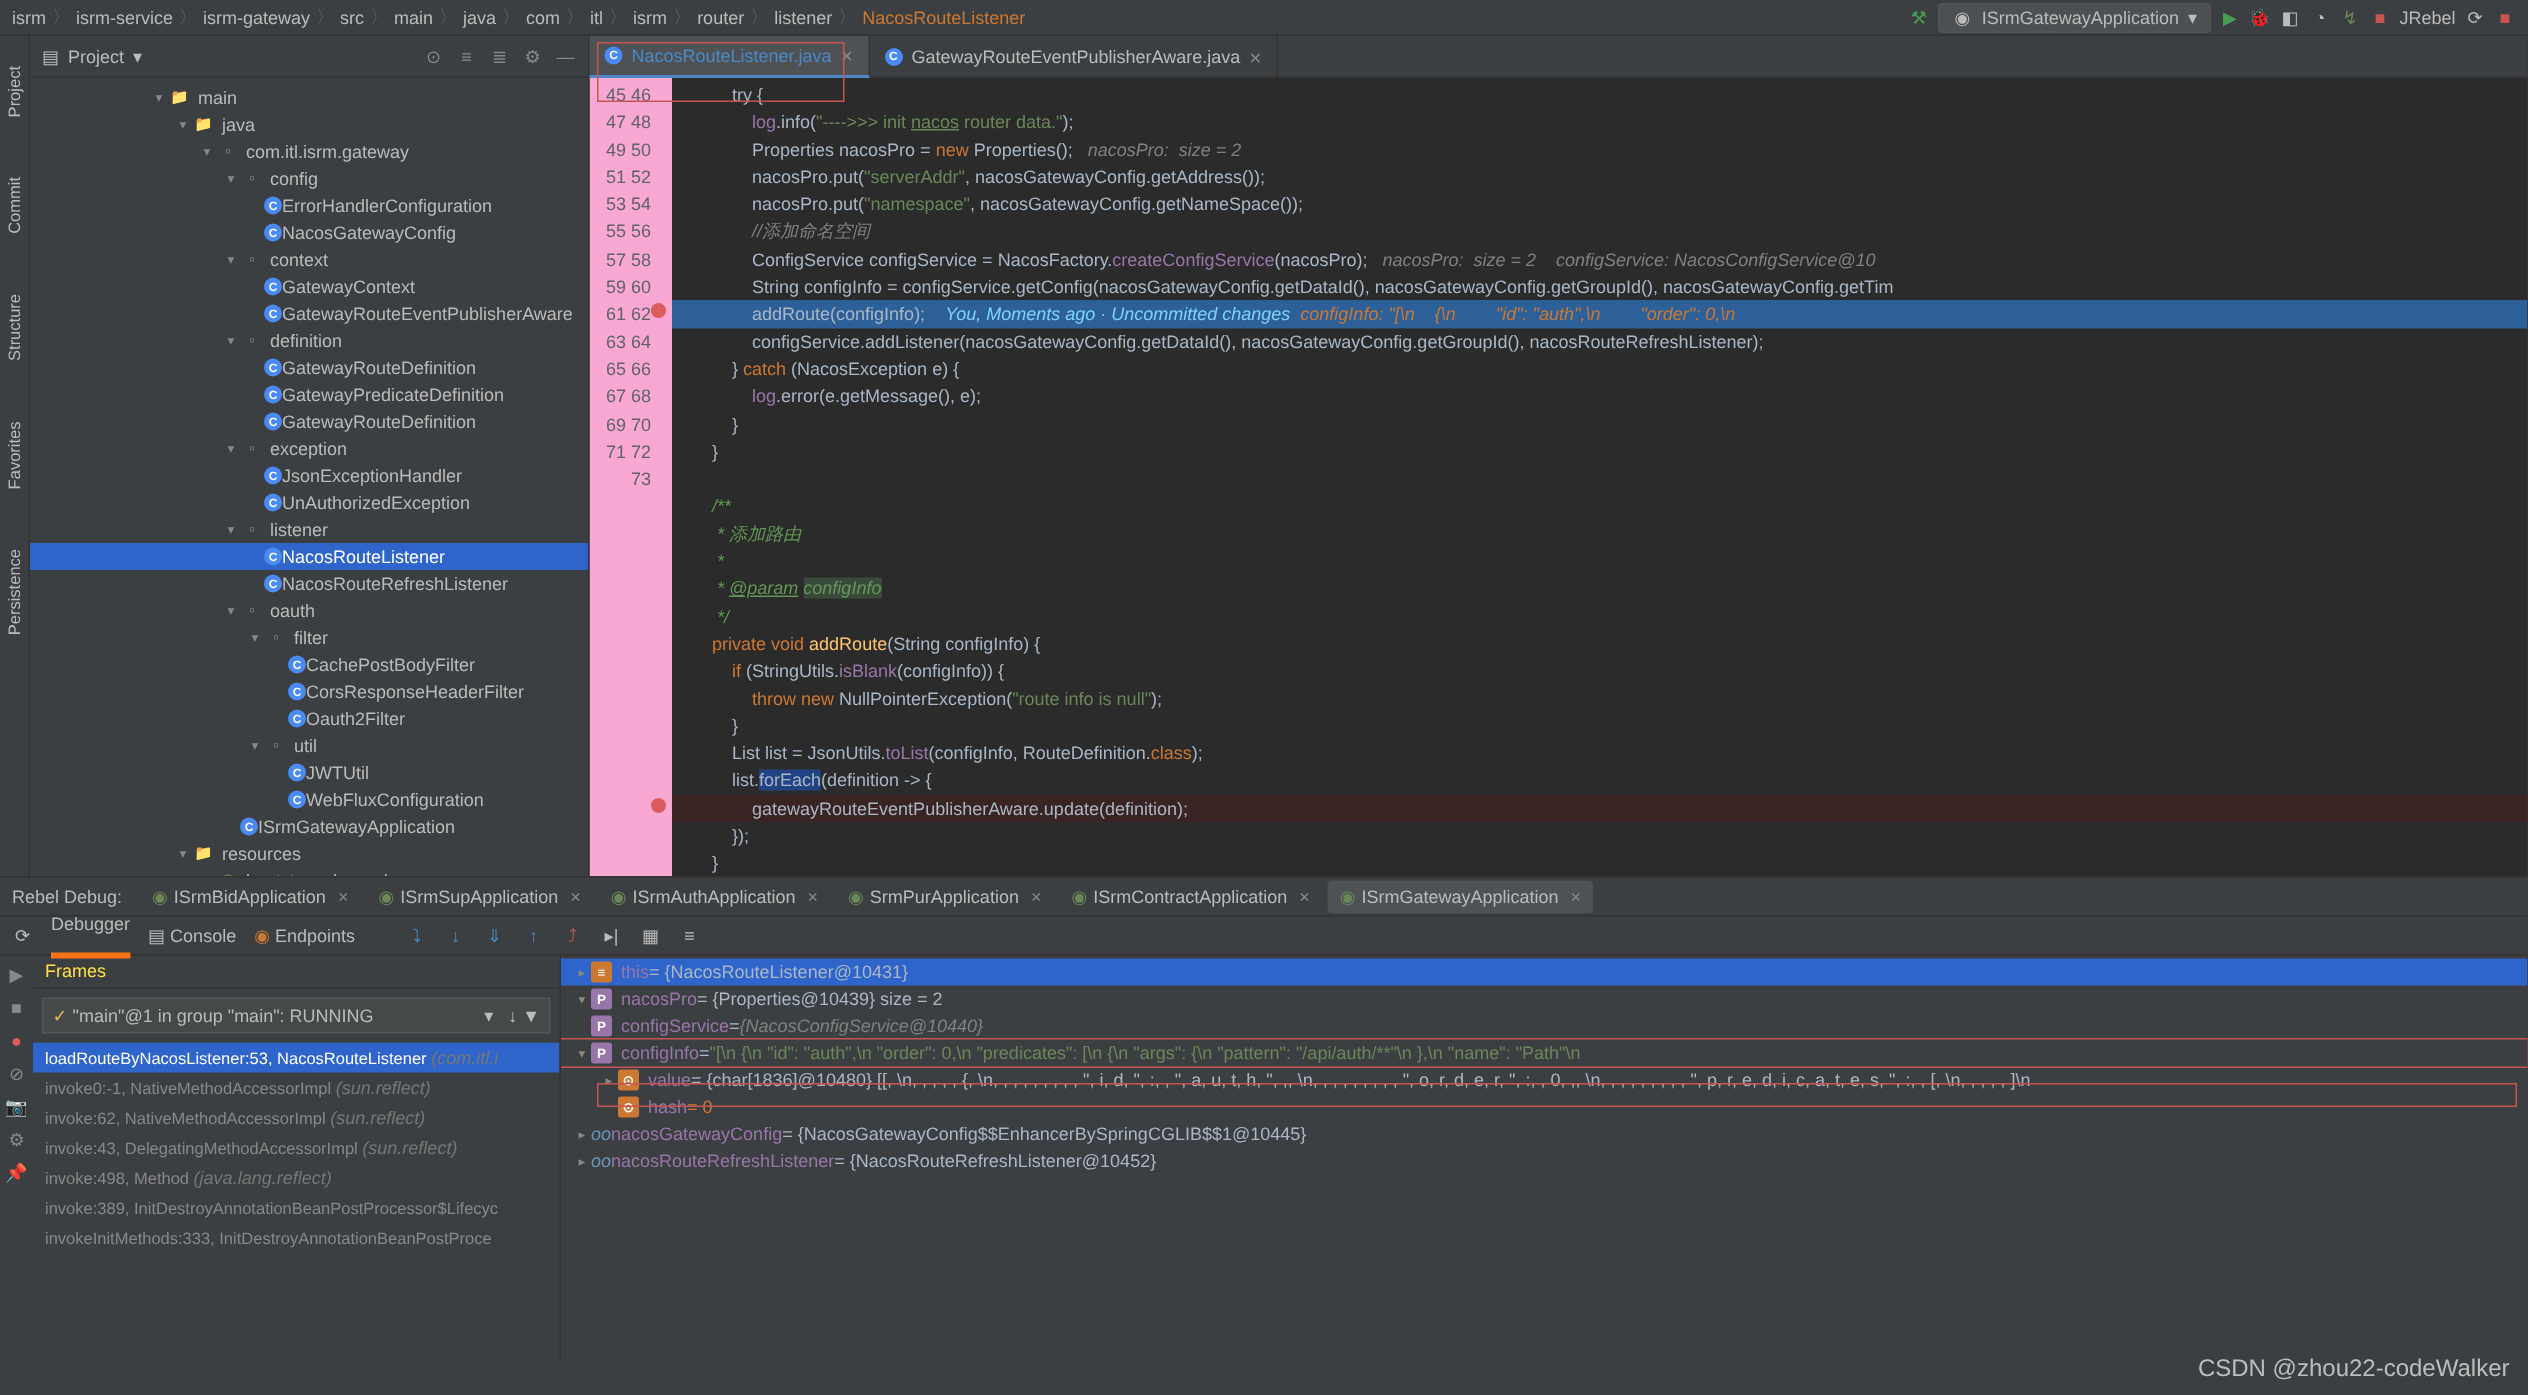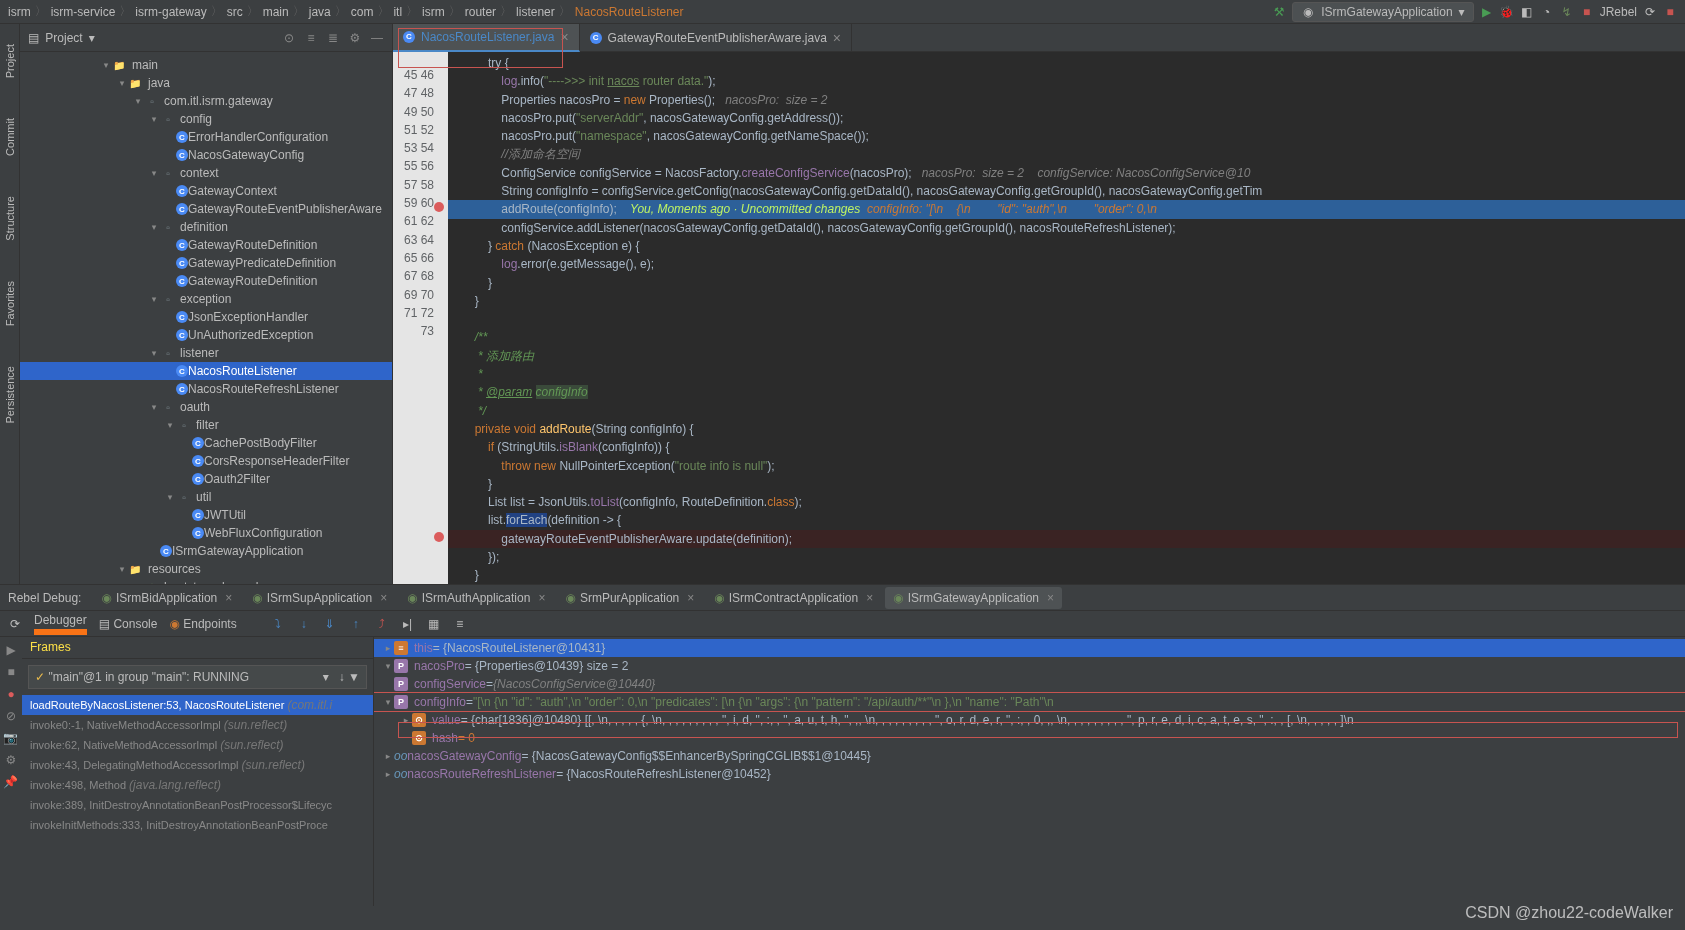--- a/index.html
+++ b/index.html
@@ -29,35 +29,35 @@
 .pkg{color:#87939a}
 .cls-circle{width:12px;height:12px;border-radius:50%;background:#4a8af4;color:#fff;display:inline-flex;align-items:center;justify-content:center;font-size:8px;font-weight:bold}
 .editor-area{flex:1;display:flex;flex-direction:column;background:#2b2b2b}
 .tabs{height:28px;background:#3c3f41;display:flex;align-items:center;border-bottom:1px solid #323232}
 .tab{height:28px;display:flex;align-items:center;padding:0 10px;gap:6px;border-right:1px solid #323232;position:relative}
 .tab.active{background:#4e5254;border-bottom:2px solid #4a88c7}
 .tab.active .tab-label{color:#4a88c7}
 .tab-close{color:#888;font-size:14px}
 .red-rect{position:absolute;border:1px solid #c75450;pointer-events:none}
 .code-area{flex:1;display:flex;font-family:"JetBrains Mono",Consolas,monospace;font-size:13px;overflow:hidden;position:relative}
-.gutter{width:55px;background:#e5e5e5;color:#606366;text-align:right;padding:14px 14px 2px 4px;line-height:18.3px}
+.gutter{width:55px;background:#f9a8d4;color:#606366;text-align:right;padding:2px 14px 2px 4px;line-height:18.3px}
 .bp{position:absolute;left:41px;width:10px;height:10px;border-radius:50%;background:#db5c5c}
 .code{flex:1;padding:2px 0;line-height:18.3px;white-space:pre;color:#a9b7c6}
 .code .kw{color:#cc7832}
 .code .str{color:#6a8759}
 .code .cmt{color:#808080;font-style:italic}
 .code .doc{color:#629755;font-style:italic}
 .code .param{color:#629755;text-decoration:underline}
 .code .paramname{background:#3a4a3a;color:#629755}
 .code .mth{color:#ffc66d}
 .code .fld{color:#9876aa}
 .code .highlight{background:#214283}
 .code .execline{background:#2d6099;display:inline-block;width:100%}
 .code .bpline{background:#3a2323;display:inline-block;width:100%}
-.code .hint{color:#bef264;font-style:italic}
+.code .hint{color:#7dd3fc;font-style:italic}
 .code .dataval{color:#cc7832;font-style:italic}
 .debug-panel{height:322px;background:#3c3f41;border-top:1px solid #323232;display:flex;flex-direction:column}
 .run-tabs{height:26px;display:flex;align-items:center;padding:0 8px;gap:4px;border-bottom:1px solid #323232}
 .run-tab{padding:4px 8px;display:flex;align-items:center;gap:4px;border-radius:3px}
 .run-tab.active{background:#4e5254}
 .run-tab .x{color:#888;margin-left:4px}
 .debug-toolbar{height:26px;display:flex;align-items:center;padding:0 8px;gap:12px;border-bottom:1px solid #323232}
 .debug-body{flex:1;display:flex}
 .debug-left{width:22px;background:#3c3f41;display:flex;flex-direction:column;align-items:center;gap:8px;padding-top:6px}
 .debug-left .ic{color:#888}
@@ -416,21 +416,21 @@
         <span class="x">×</span>
       </div>
       <div class="run-tab active">
         <span style="color:#6a8759">◉</span>
         <span>ISrmGatewayApplication</span>
         <span class="x">×</span>
       </div>
     </div>
   <div class="debug-toolbar">
     <span class="ic">⟳</span>
-    <span style="border-bottom:6px solid #f97316;padding-bottom:2px">Debugger</span>
+    <span style="border-bottom:4px solid #f97316;padding-bottom:12px">Debugger</span>
     <span><span>▤</span> <span>Console</span></span>
     <span><span style="color:#cc7832">◉</span> <span>Endpoints</span></span>
     <span style="flex:0 0 10px"></span>
     <span class="ic" style="color:#4a88c7">⤵</span>
     <span class="ic" style="color:#4a88c7">↓</span>
     <span class="ic" style="color:#4a88c7">⇓</span>
     <span class="ic" style="color:#4a88c7">↑</span>
     <span class="ic" style="color:#c75450">⤴</span>
     <span class="ic">▸|</span>
     <span class="ic">▦</span>

